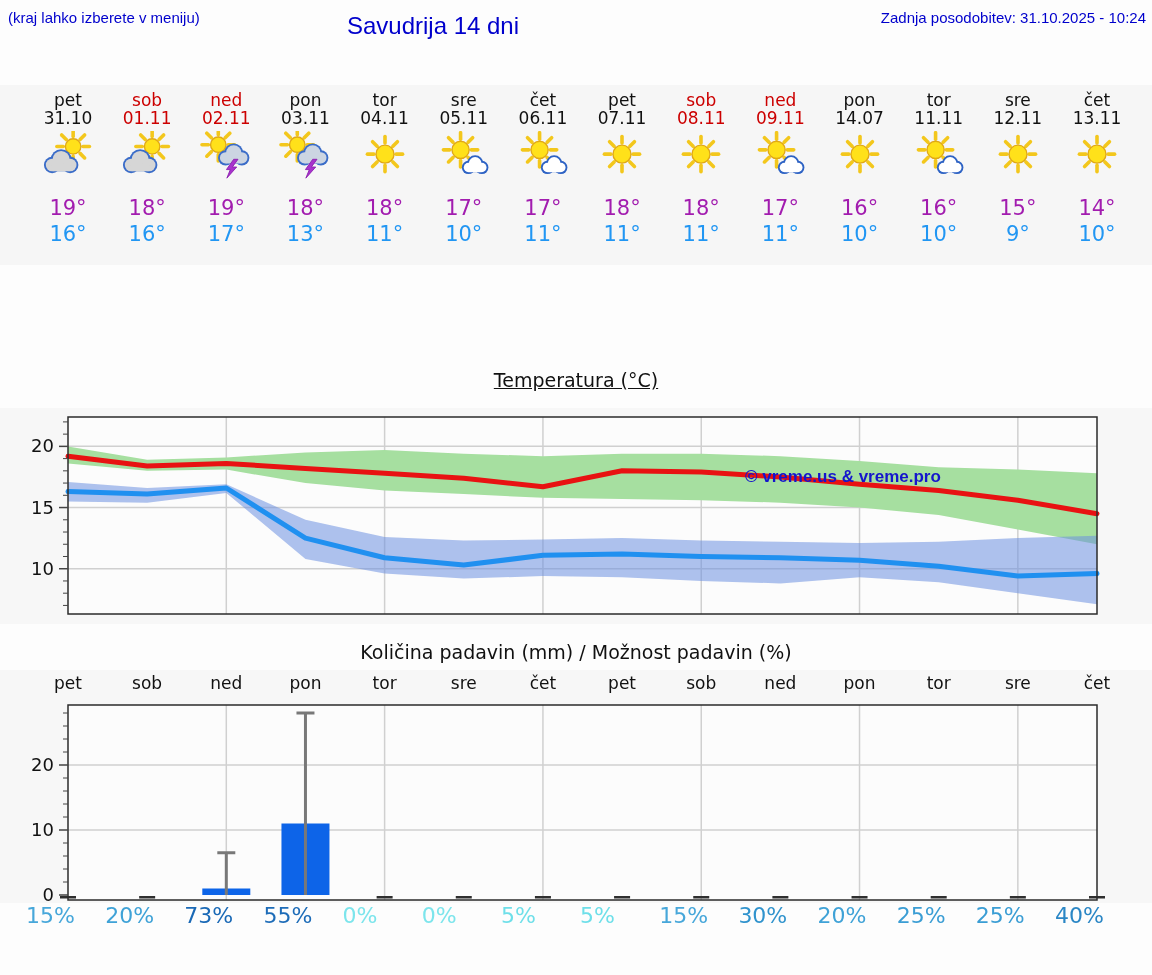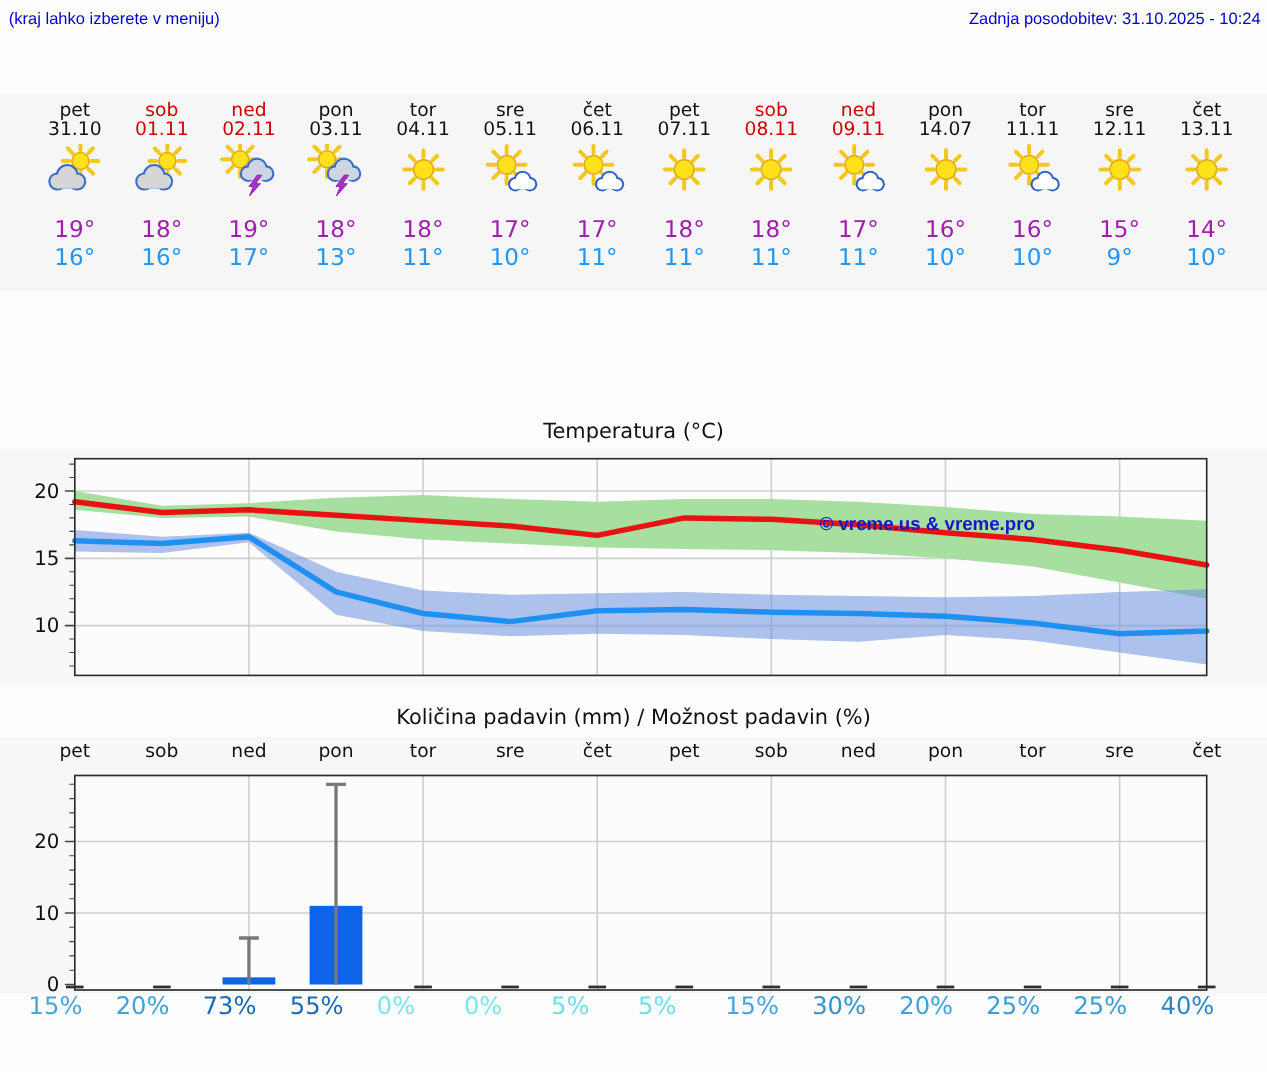--- a/index.html
+++ b/index.html
@@ -13,34 +13,35 @@
         font-size:15px;color:#0000cc;}
   .strip{position:absolute;left:0;top:85px;width:1152px;height:180px;background:#f6f6f6;}
   .day-col{position:absolute;top:0;width:80px;text-align:center;}
   .day-name,.day-date{font-size:17px;line-height:18px;color:#111;}
   .day-name{margin-top:6px;}
   .weekend .day-name,.weekend .day-date{color:#cc0000;}
   .icon-wrap{height:48px;margin-top:4px;}
   .day-high{font-size:21px;line-height:26px;margin-top:16px;color:#a21caf;}
   .day-low{font-size:21px;line-height:26px;color:#2196f3;}
   .chart-title{position:absolute;left:0;width:1152px;text-align:center;font-size:19px;color:#111;}
-  .t-title{top:381px;}
+  .t-title{top:369px;text-decoration:underline;}
   .p-title{top:641px;}
   .temp-bg{position:absolute;left:0;top:408px;width:1152px;height:216px;background:#f7f7f7;}
   .precip-bg{position:absolute;left:0;top:670px;width:1152px;height:233px;background:#f7f7f7;}
   svg.chart{position:absolute;left:0;top:0;}
   .p-day{position:absolute;top:3px;width:80px;text-align:center;font-size:17px;color:#111;}
   .pct-row{position:absolute;left:0;top:903px;width:1152px;height:30px;}
   .pct{position:absolute;top:0;width:84px;text-align:left;font-size:22px;}
 </style>
 </head>
 <body>
 
 <div class="page">
   <span class="hdr-hint">(kraj lahko izberete v meniju)</span>
+  <span class="hdr-title">Savudrija 14 dni</span>
   <span class="hdr-update">Zadnja posodobitev: 31.10.2025 - 10:24</span>
 
   <div class="strip" id="strip">
       <div class="day-col" style="left: 28px;">
         <div class="day-name">pet</div>
         <div class="day-date">31.10</div>
         <div class="icon-wrap"><svg width="52" height="48" viewBox="0 0 60 56">
             <line x1="47.5" y1="18.0" x2="55.0" y2="18.0" stroke="#f3c71c" stroke-width="4.2" stroke-linecap="round"></line>
             <line x1="44.1" y1="26.1" x2="49.4" y2="31.4" stroke="#f3c71c" stroke-width="4.2" stroke-linecap="round"></line>
             <line x1="36.0" y1="29.5" x2="36.0" y2="37.0" stroke="#f3c71c" stroke-width="4.2" stroke-linecap="round"></line>

